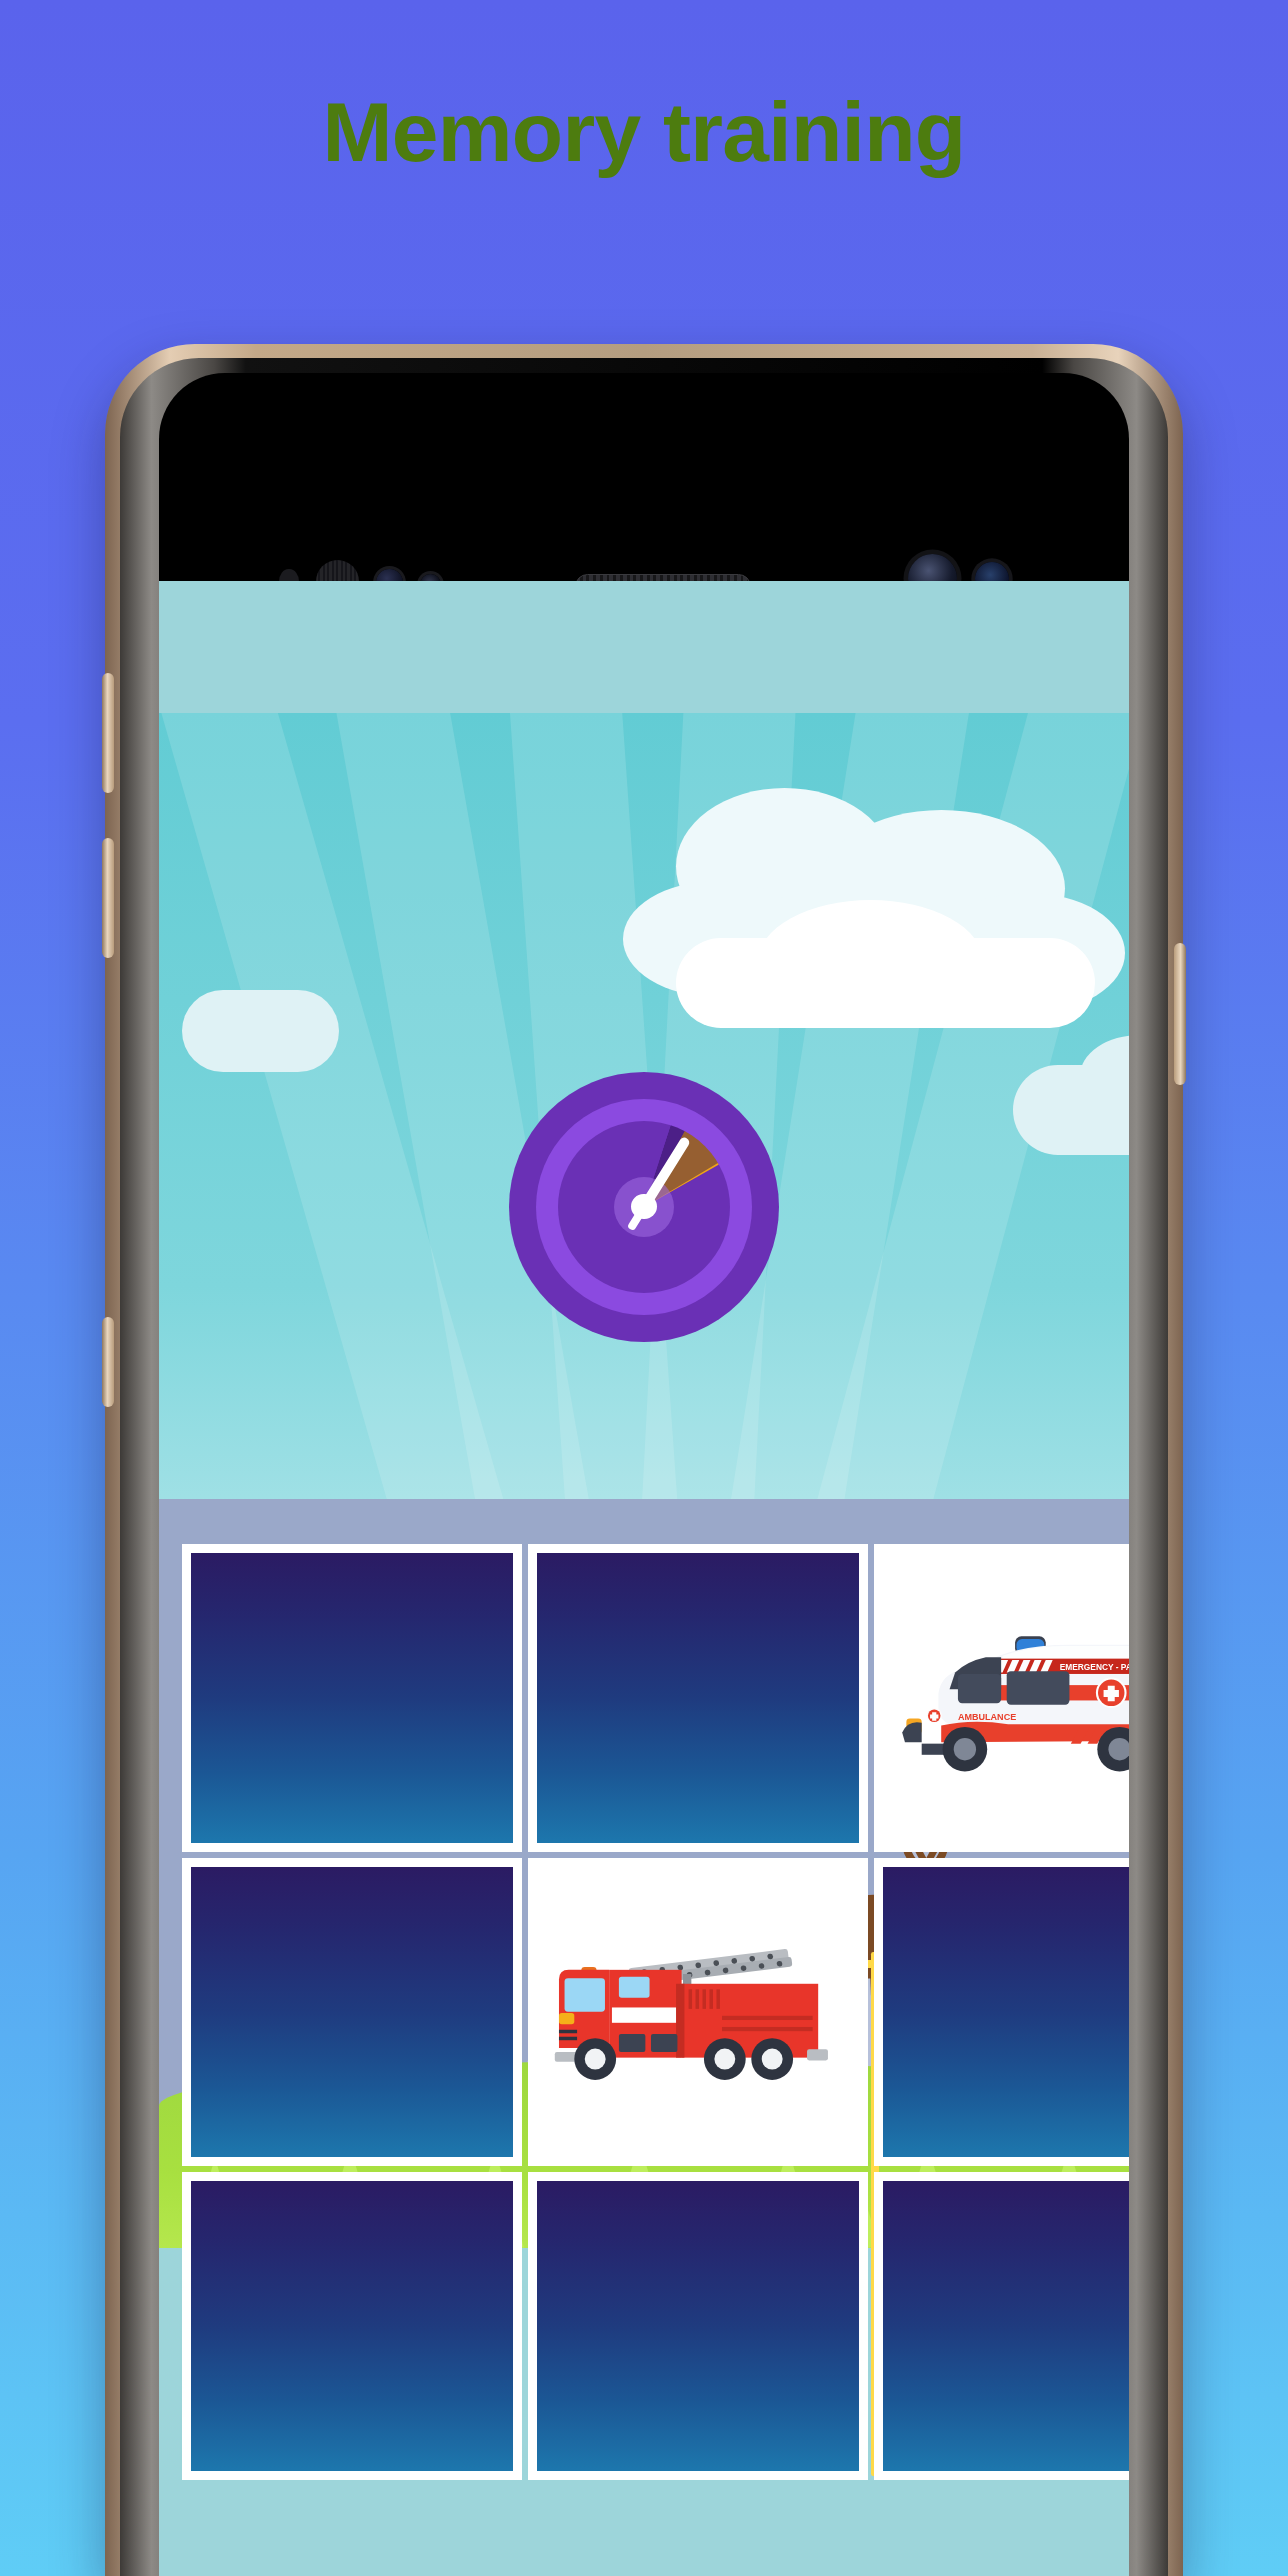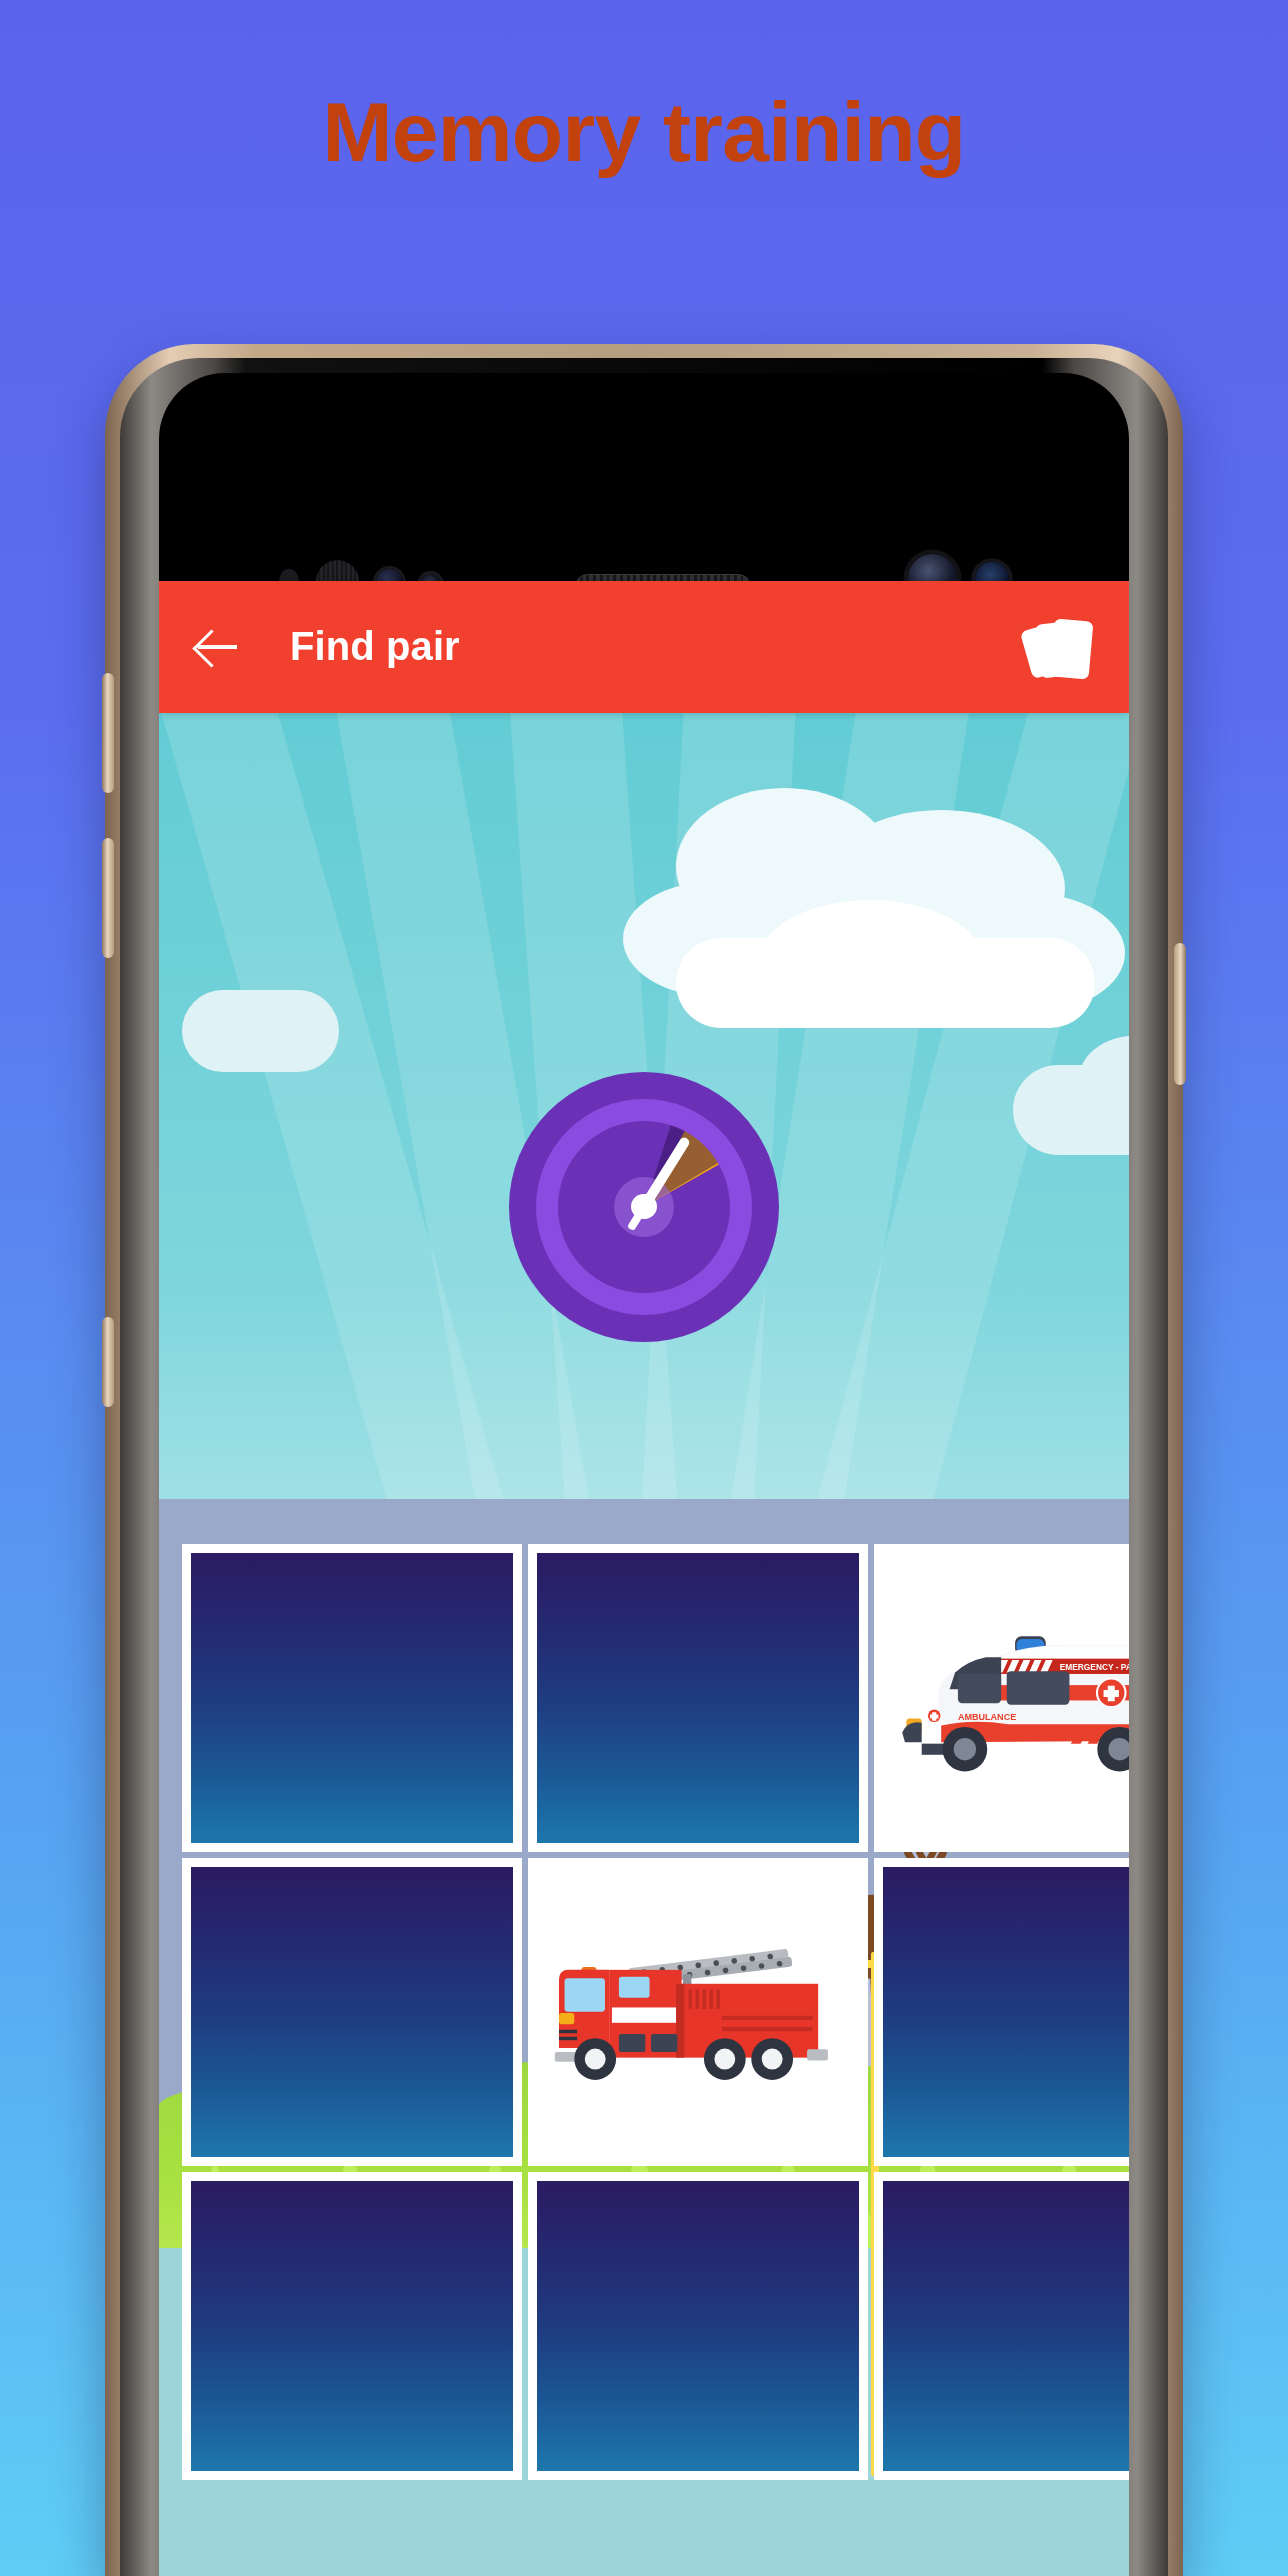--- a/index.html
+++ b/index.html
@@ -6,21 +6,21 @@
   html,body { width:1288px; height:2576px; overflow:hidden; }
   body {
     font-family:"Liberation Sans", sans-serif;
     background:linear-gradient(180deg,#5a63ec 0%,#5b6ef0 28%,#57a5f2 72%,#5fcdf6 100%);
     position:relative;
   }
 
   
   .promo-title{
     position:absolute; top:90px; left:0; width:100%;
-    text-align:center; color:#c2410c;
+    text-align:center; color:#4d7c0f;
     font-size:84px; font-weight:bold; letter-spacing:-0.7px;
     line-height:1;
   }
 
   
   .phone{
     position:absolute; left:105px; top:344px;
     width:1078px; height:2232px;
   }
   .phone-frame{
@@ -240,29 +240,20 @@
       <div class="sensor dot"></div>
       <div class="sensor speaker2"></div>
       <div class="sensor ir"></div>
       <div class="sensor ir2"></div>
       <div class="earpiece"></div>
       <div class="sensor cam"></div>
       <div class="sensor cam2"></div>
 
       <div class="app">
 
-        <div class="appbar">
-          <div class="back-arrow"></div>
-          <div class="appbar-title">Find pair</div>
-          <div class="cards-icon">
-            <i></i>
-              <i></i>
-              <i></i>
-          </div>
-        </div>
 
         <div class="scene">
 
           <div class="sky"></div>
 
           <div class="rays">
             <div class="ray" style="left:14%;  transform:rotate(-16deg);"></div>
             <div class="ray" style="left:27%;  transform:rotate(-10deg);"></div>
             <div class="ray" style="left:40%;  transform:rotate(-4deg);"></div>
             <div class="ray" style="left:53%;  transform:rotate(3deg);"></div>

